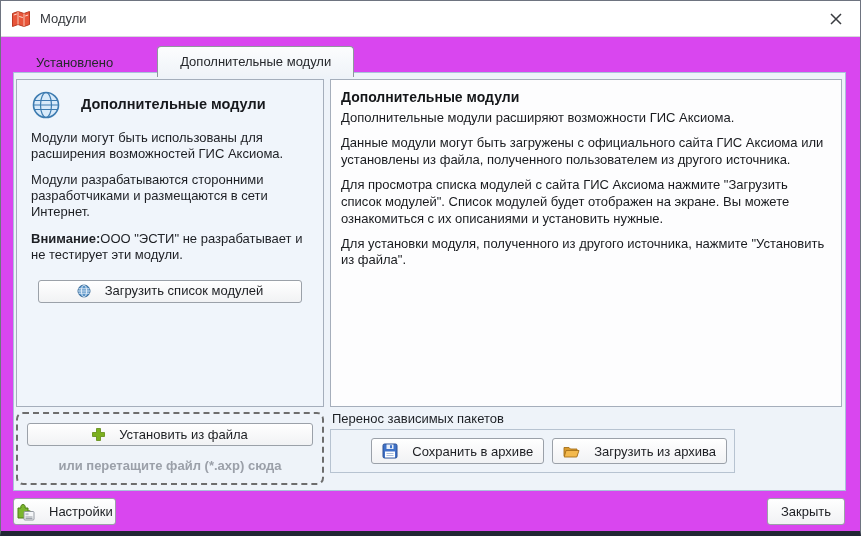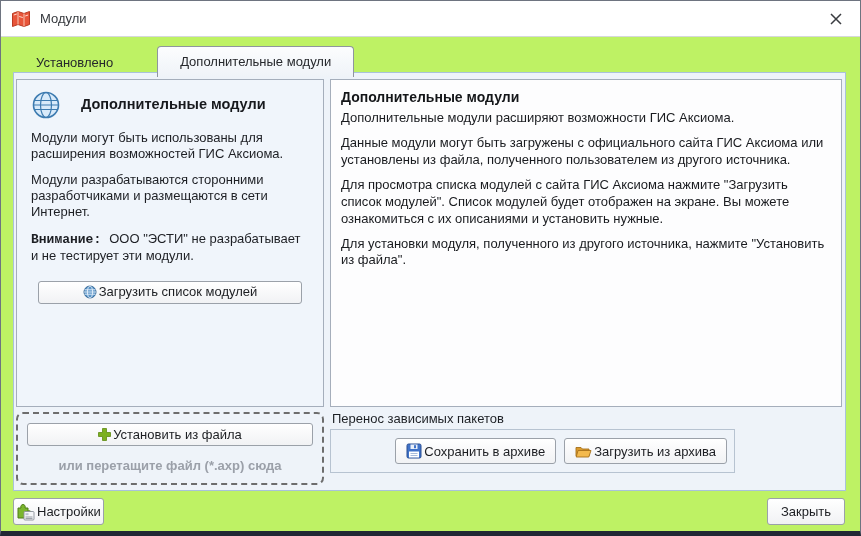--- a/index.html
+++ b/index.html
@@ -1,20 +1,20 @@
 <!DOCTYPE html>
 <html><head>
 <meta charset="utf-8">
 <style>
   html,body{margin:0;padding:0;background:#9aa2ad;}
   *{box-sizing:border-box;}
   .window{
     position:relative;width:861px;height:536px;
     border:1px solid #6e7480;border-bottom:5px solid #212734;
-    background:#bef264;
+    background:#d946ef;
     font-family:"Liberation Sans","DejaVu Sans",sans-serif;
     font-size:13px;color:#1c1e22;overflow:hidden;
   }
   .titlebar{
     position:absolute;top:0;left:0;right:0;height:36px;
     background:#ffffff;border-bottom:1px solid #d6d8da;
     display:flex;align-items:center;padding:0 10px;
   }
   .titlebar .title{margin-left:9px;font-size:13px;color:#35383d;}
   .close-btn{margin-left:auto;width:28px;height:24px;display:flex;align-items:center;justify-content:center;cursor:pointer;}
@@ -32,21 +32,21 @@
   }
   .info-panel{
     position:absolute;left:2px;top:6px;width:308px;height:328px;
     background:#f0f5fb;border:1px solid #a5aebb;
     padding:10px 12px;line-height:1.24;
   }
   .info-head{display:flex;align-items:center;gap:20px;padding-left:2px;margin-bottom:6px;}
   .info-head h2{font-size:14.5px;margin:0;color:#17191d;}
   .info-panel p{margin:10px 2px 0 2px;color:#1d1f24;}
   .btn{
-    display:flex;align-items:center;justify-content:center;gap:2px;
+    display:flex;align-items:center;justify-content:center;gap:14px;
     background:linear-gradient(#ffffff,#f1f2f4);
     border:1px solid #9ba1a9;border-radius:3px;
     font-size:13px;color:#1c1e22;cursor:pointer;white-space:nowrap;
   }
   .load-list-btn{height:23px;margin:17px 9px 0 9px;}
   .desc-panel{
     position:absolute;left:316px;top:6px;width:512px;height:328px;
     background:#fdfdfe;border:1px solid #a5aebb;
     padding:6px 10px;line-height:1.3;
   }
@@ -107,21 +107,21 @@
             <svg width="30" height="30" viewBox="0 0 30 30">
               <circle cx="15" cy="15" r="12.5" fill="#d8eafa" stroke="#3d7bb0" stroke-width="1.6"></circle>
               <ellipse cx="15" cy="15" rx="5.5" ry="12.5" fill="none" stroke="#3d7bb0" stroke-width="1.2"></ellipse>
               <path d="M3 10.5 H27 M2.5 15 H27.5 M3 19.5 H27" stroke="#3d7bb0" stroke-width="1.2" fill="none"></path>
             </svg>
           </span>
           <h2>Дополнительные модули</h2>
         </div>
         <p>Модули могут быть использованы для расширения возможностей ГИС Аксиома.</p>
         <p>Модули разрабатываются сторонними разработчиками и размещаются в сети Интернет.</p>
-        <p><b style="margin-right:8px;font-family:Liberation Mono, monospace;">Внимание:</b><span>ООО "ЭСТИ" не разрабатывает и не тестирует эти модули.</span></p>
+        <p><b style="margin-right:0;">Внимание:</b><span>ООО "ЭСТИ" не разрабатывает и не тестирует эти модули.</span></p>
         <div class="btn load-list-btn">
           <span class="icon">
             <svg width="14" height="14" viewBox="0 0 14 14">
               <circle cx="7" cy="7" r="6" fill="#5b95c8" stroke="#2f6494" stroke-width="1"></circle>
               <ellipse cx="7" cy="7" rx="2.6" ry="6" fill="none" stroke="#e6f1fa" stroke-width="0.9"></ellipse>
               <path d="M1.4 4.8 H12.6 M1 7 H13 M1.4 9.2 H12.6" stroke="#e6f1fa" stroke-width="0.9" fill="none"></path>
             </svg>
           </span>
           <span>Загрузить список модулей</span>
         </div>

